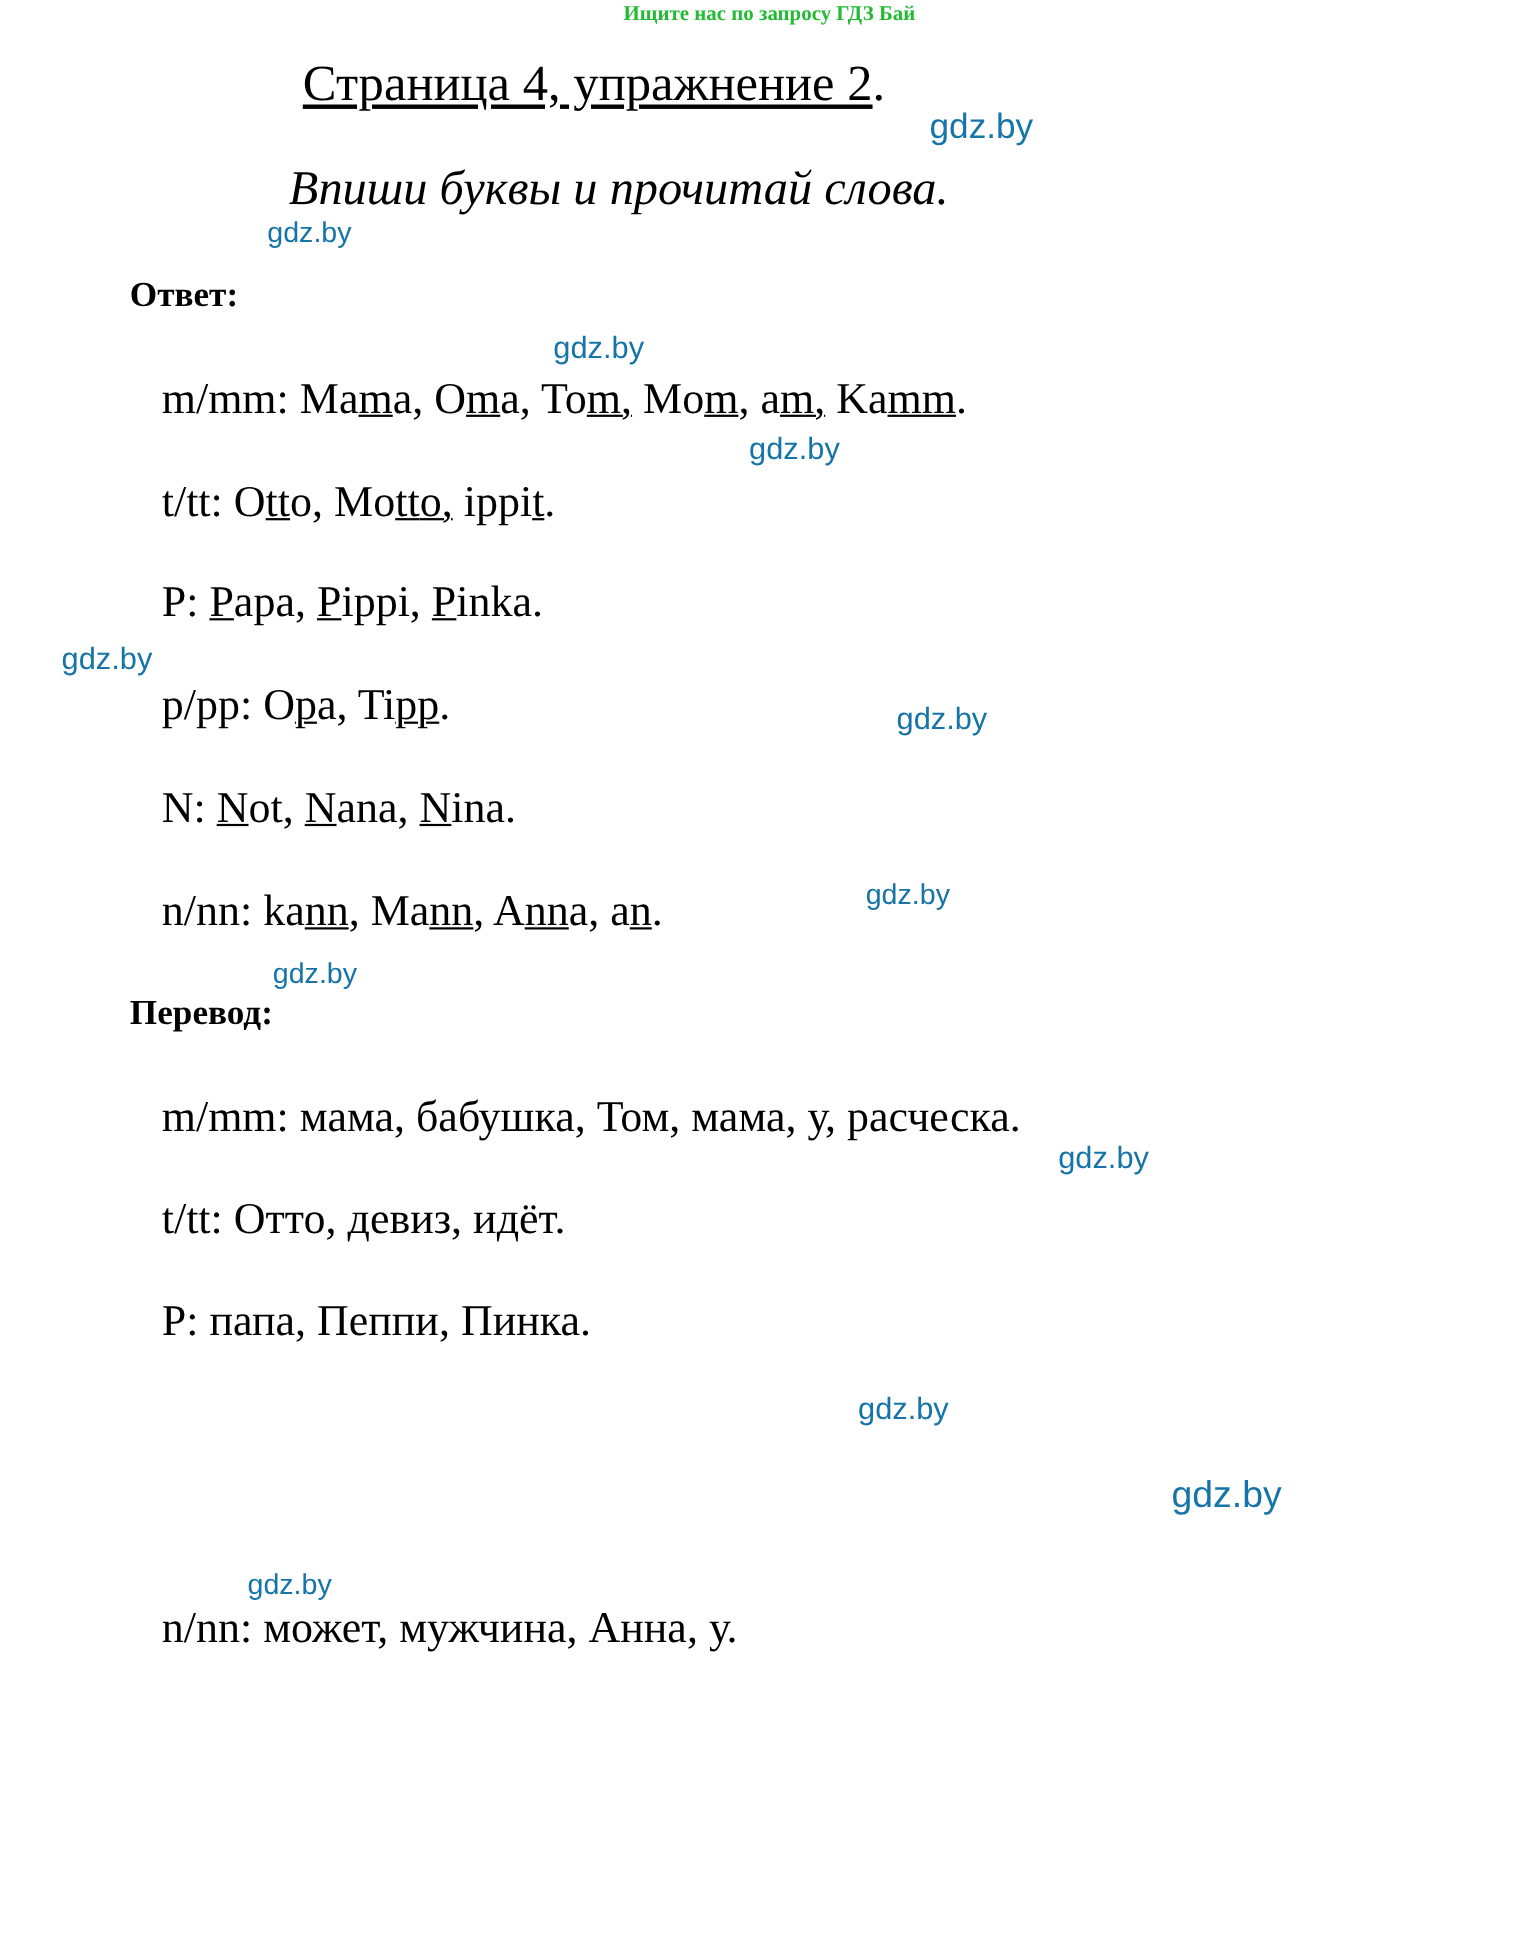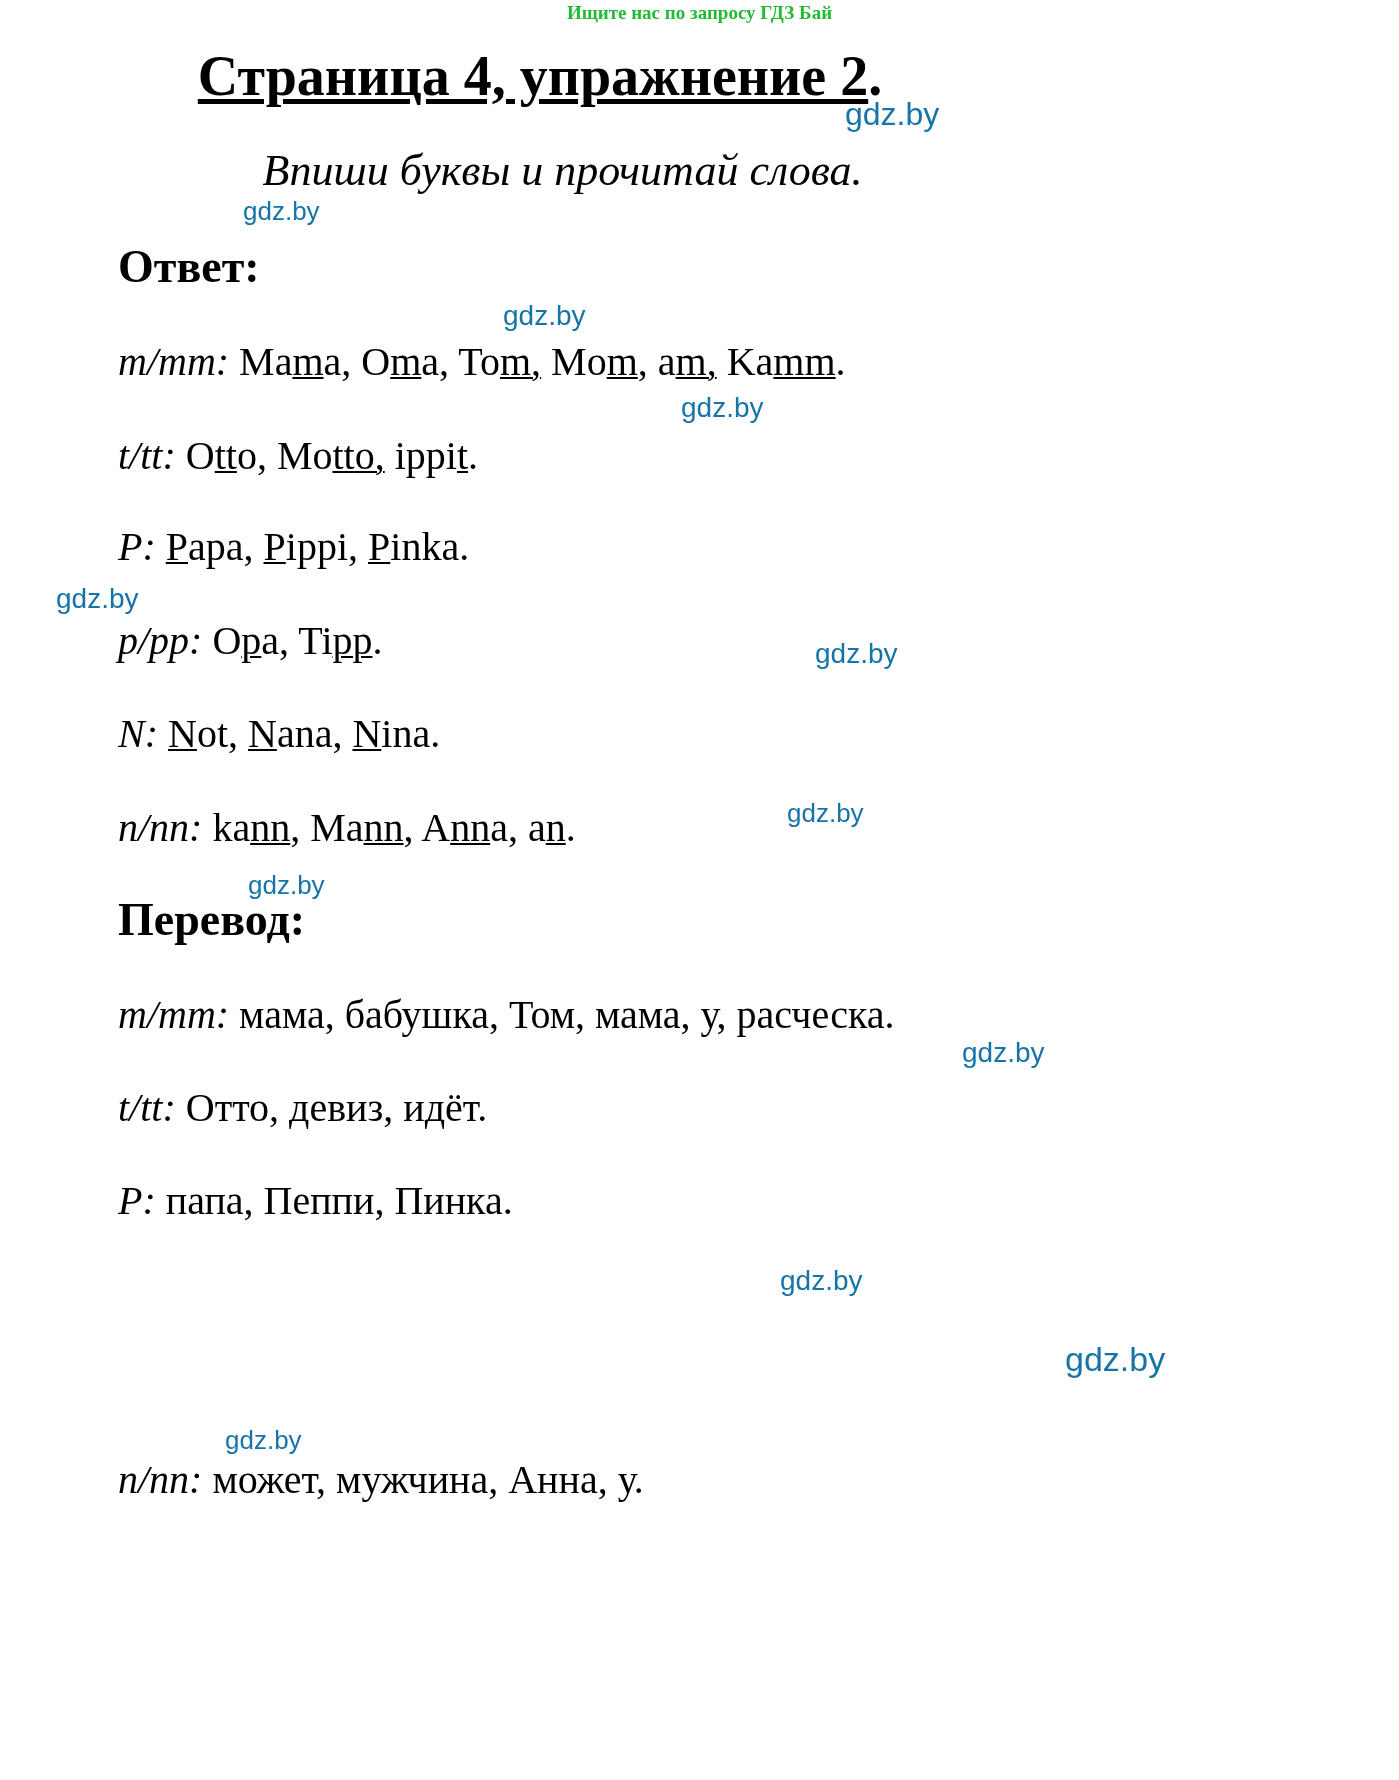--- a/index.html
+++ b/index.html
@@ -41,23 +41,23 @@
   }
 
   .title-wrap {
     position: absolute;
     top: 48px;
     left: 0;
     width: 1080px;
     text-align: center;
   }
   .title {
-    font-size: 56px;
+    font-size: 46px;
     line-height: 56px;
-    font-weight: bold;
+    font-weight: normal;
     display: inline-block;
   }
   .title .u {
     text-decoration: underline;
     text-underline-offset: 4px;
   }
 
   .subtitle-wrap {
     position: absolute;
     top: 146px;
@@ -68,36 +68,36 @@
   .subtitle {
     font-size: 44px;
     font-style: italic;
     line-height: 50px;
     display: inline-block;
   }
 
   .heading {
     position: absolute;
     left: 118px;
-    font-size: 46px;
+    font-size: 32px;
     font-weight: bold;
     line-height: 46px;
   }
   #h-answer { top: 244px; }
   #h-translation { top: 897px; }
 
   .line {
     position: absolute;
     left: 118px;
     font-size: 40px;
     line-height: 48px;
     white-space: nowrap;
   }
   .line .tag {
-    font-style: italic;
+    margin-left: 29px;
   }
   .line .u {
     text-decoration: underline;
     text-underline-offset: 2px;
     text-decoration-thickness: 2px;
   }
 
   
   #a0 { top: 338px; }
   #a1 { top: 432px; }

